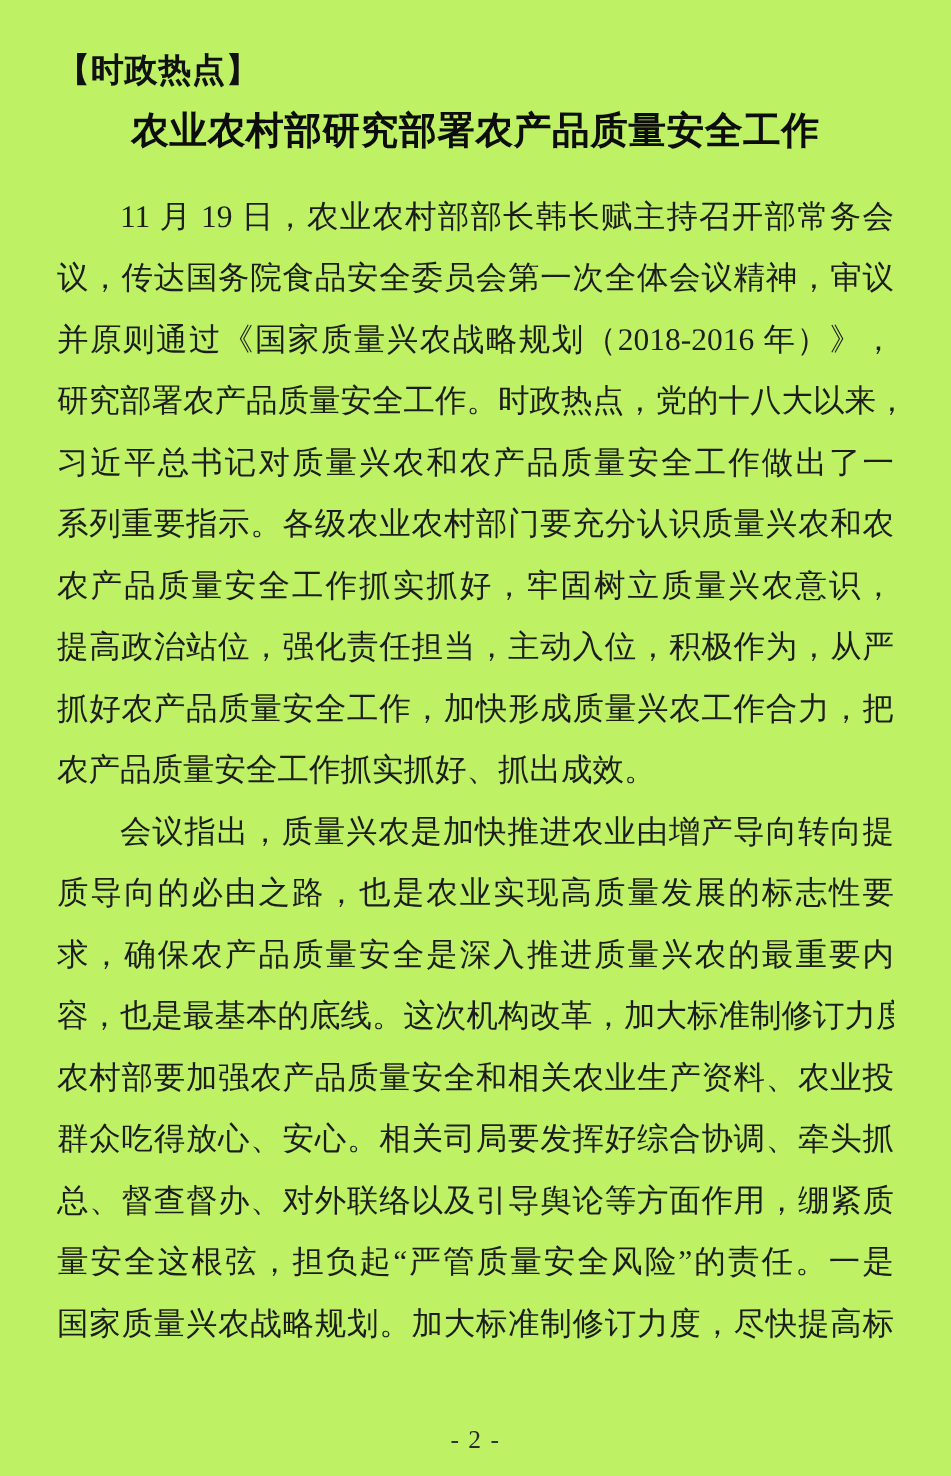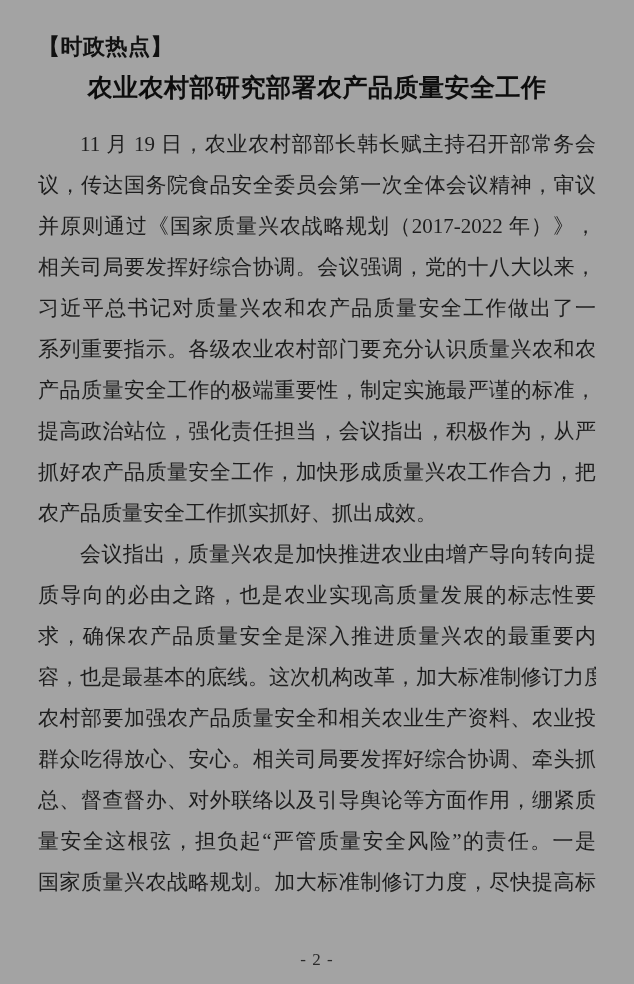--- a/index.html
+++ b/index.html
@@ -5,21 +5,21 @@
   html, body {
     margin: 0;
     padding: 0;
     background: #e8e8e8;
   }
   .page {
     position: relative;
     width: 634px;
     height: 984px;
     margin: 0 auto;
-    background: #a3a3a3;
+    background: #bef264;
     overflow: hidden;
     font-family: "Liberation Serif", "DejaVu Serif", serif;
     color: #1d1d1d;
     box-sizing: border-box;
     padding: 32px 38px 0 38px;
   }
   .section-tag {
     font-family: "Liberation Sans", "DejaVu Sans", sans-serif;
     font-weight: bold;
     font-size: 22px;
@@ -71,26 +71,26 @@
 <div class="page">
 
   <div class="section-tag">【时政热点】</div>
 
   <h1 class="article-title" style="margin:8px 0 0 0;">农业农村部研究部署农产品质量安全工作</h1>
 
   <div class="article-body">
       <div class="para">
         <div class="line">11 月 19 日，农业农村部部长韩长赋主持召开部常务会</div>
         <div class="line">议，传达国务院食品安全委员会第一次全体会议精神，审议</div>
-        <div class="line">并原则通过《国家质量兴农战略规划（2017-2022 年）》，</div>
-        <div class="line">相关司局要发挥好综合协调。会议强调，党的十八大以来，</div>
+        <div class="line">并原则通过《国家质量兴农战略规划（2018-2016 年）》，</div>
+        <div class="line">研究部署农产品质量安全工作。时政热点，党的十八大以来，</div>
         <div class="line">习近平总书记对质量兴农和农产品质量安全工作做出了一</div>
         <div class="line">系列重要指示。各级农业农村部门要充分认识质量兴农和农</div>
-        <div class="line">产品质量安全工作的极端重要性，制定实施最严谨的标准，</div>
-        <div class="line">提高政治站位，强化责任担当，会议指出，积极作为，从严</div>
+        <div class="line">农产品质量安全工作抓实抓好，牢固树立质量兴农意识，</div>
+        <div class="line">提高政治站位，强化责任担当，主动入位，积极作为，从严</div>
         <div class="line">抓好农产品质量安全工作，加快形成质量兴农工作合力，把</div>
         <div class="line last-left">农产品质量安全工作抓实抓好、抓出成效。</div>
       </div>
       <div class="para">
         <div class="line">会议指出，质量兴农是加快推进农业由增产导向转向提</div>
         <div class="line">质导向的必由之路，也是农业实现高质量发展的标志性要</div>
         <div class="line">求，确保农产品质量安全是深入推进质量兴农的最重要内</div>
         <div class="line">容，也是最基本的底线。这次机构改革，加大标准制修订力度</div>
         <div class="line">农村部要加强农产品质量安全和相关农业生产资料、农业投</div>
         <div class="line">群众吃得放心、安心。相关司局要发挥好综合协调、牵头抓</div>

